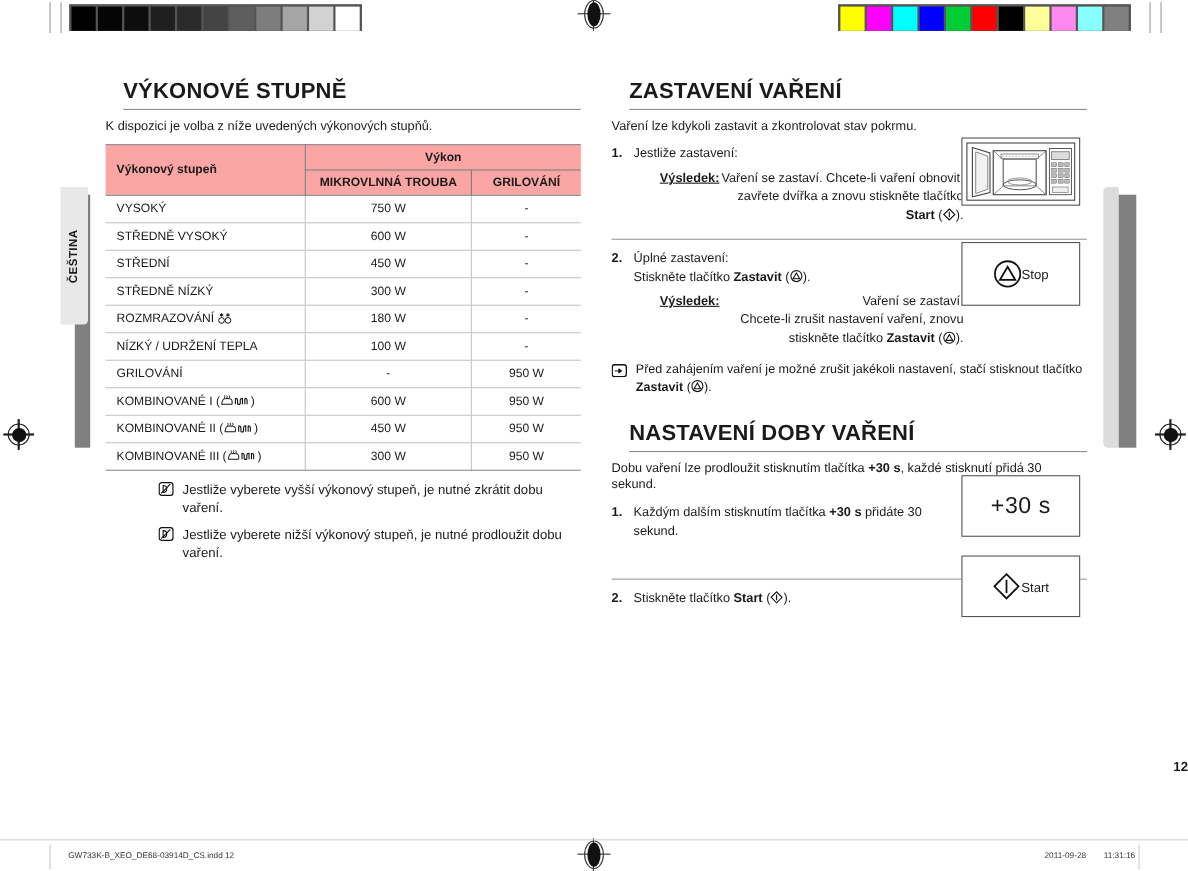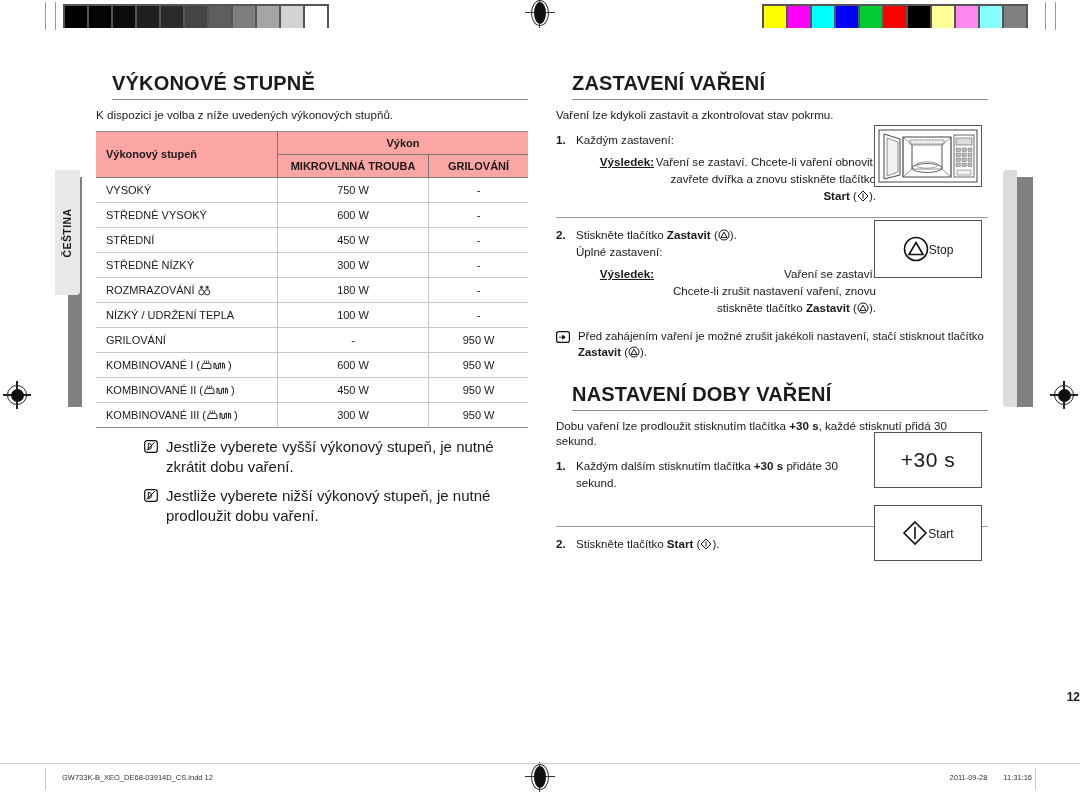--- a/index.html
+++ b/index.html
@@ -130,21 +130,21 @@
   table.power tbody td.lvl {
     text-align: left; padding-left: 10px; white-space: nowrap;
   }
   table.power tbody tr:last-child td { border-bottom: 1.2px solid #8e8e8e; }
   table.power thead tr:first-child th.rowspan-left { border-top: 1.2px solid #8e8e8e; }
   table.power thead tr:first-child th { border-top: 1.2px solid #8e8e8e; }
 
   .ic { display: inline-block; vertical-align: -2px; }
 
   
-  .note { display: flex; gap: 8px; font-size: 15px; margin-top: 9px; line-height: 1.35; padding-left: 48px; }
+  .note { display: flex; gap: 8px; font-size: 12px; margin-top: 9px; line-height: 1.35; padding-left: 48px; }
   .note .nicon { flex: 0 0 auto; margin-top: 1px; }
   .tip { display: flex; gap: 8px; font-size: 11.4px; margin-top: 12px; line-height: 1.4; }
   .tip .nicon { flex: 0 0 auto; margin-top: 2px; }
 
   
   .step { display: flex; font-size: 11.6px; line-height: 1.45; margin-top: 9px; }
   .step .num { flex: 0 0 20px; font-weight: bold; }
   .step .body { flex: 1 1 auto; }
   .result { display: flex; margin-top: 6px; text-align: right; }
   .result .rlabel {
@@ -369,45 +369,45 @@
   </div>
 
   <div class="col" id="col-right">
 
     <h2 class="section-title">ZASTAVENÍ VAŘENÍ</h2>
     <p class="intro">Vaření lze kdykoli zastavit a zkontrolovat stav pokrmu.</p>
 
     <div class="step">
       <div class="num">1.</div>
       <div class="body" style="max-width:300px;">
-        <div>Každým zastavení:</div>
+        <div>Jestliže zastavení:</div>
         <div class="result">
           <div class="rlabel">Výsledek:</div>
           <div class="rbody">
             <span>Vaření se zastaví. Chcete-li vaření obnovit, zavřete dvířka a znovu stiskněte tlačítko </span><b>Start</b><span> (<svg class="ic" width="12" height="12" viewBox="0 0 12 12">
                   <polygon points="6,1 11,6 6,11 1,6" fill="none" stroke="#111" stroke-width="1"></polygon>
                   <line x1="6" y1="3.4" x2="6" y2="8.6" stroke="#111" stroke-width="1"></line>
                 </svg>).</span>
           </div>
         </div>
       </div>
     </div>
 
     <div class="divider"></div>
 
     <div class="step">
       <div class="num">2.</div>
       <div class="body" style="max-width:300px;">
+        <div>Úplné zastavení:</div>
         <div>
           <span>Stiskněte tlačítko </span><b>Zastavit</b><span> (<svg class="ic" width="12" height="12" viewBox="0 0 12 12">
                 <circle cx="6" cy="6" r="5" fill="none" stroke="#111" stroke-width="1"></circle>
                 <polygon points="6,3.2 9,8.4 3,8.4" fill="none" stroke="#111" stroke-width="1"></polygon>
               </svg>).</span>
         </div>
-        <div>Úplné zastavení:</div>
         <div class="result">
           <div class="rlabel">Výsledek:</div>
           <div class="rbody">
             <div>Vaření se zastaví.</div>
             <div><span>Chcete-li zrušit nastavení vaření, znovu stiskněte tlačítko </span><b>Zastavit</b><span> (<svg class="ic" width="12" height="12" viewBox="0 0 12 12">
                     <circle cx="6" cy="6" r="5" fill="none" stroke="#111" stroke-width="1"></circle>
                     <polygon points="6,3.2 9,8.4 3,8.4" fill="none" stroke="#111" stroke-width="1"></polygon>
                   </svg>).</span></div>
           </div>
         </div>

